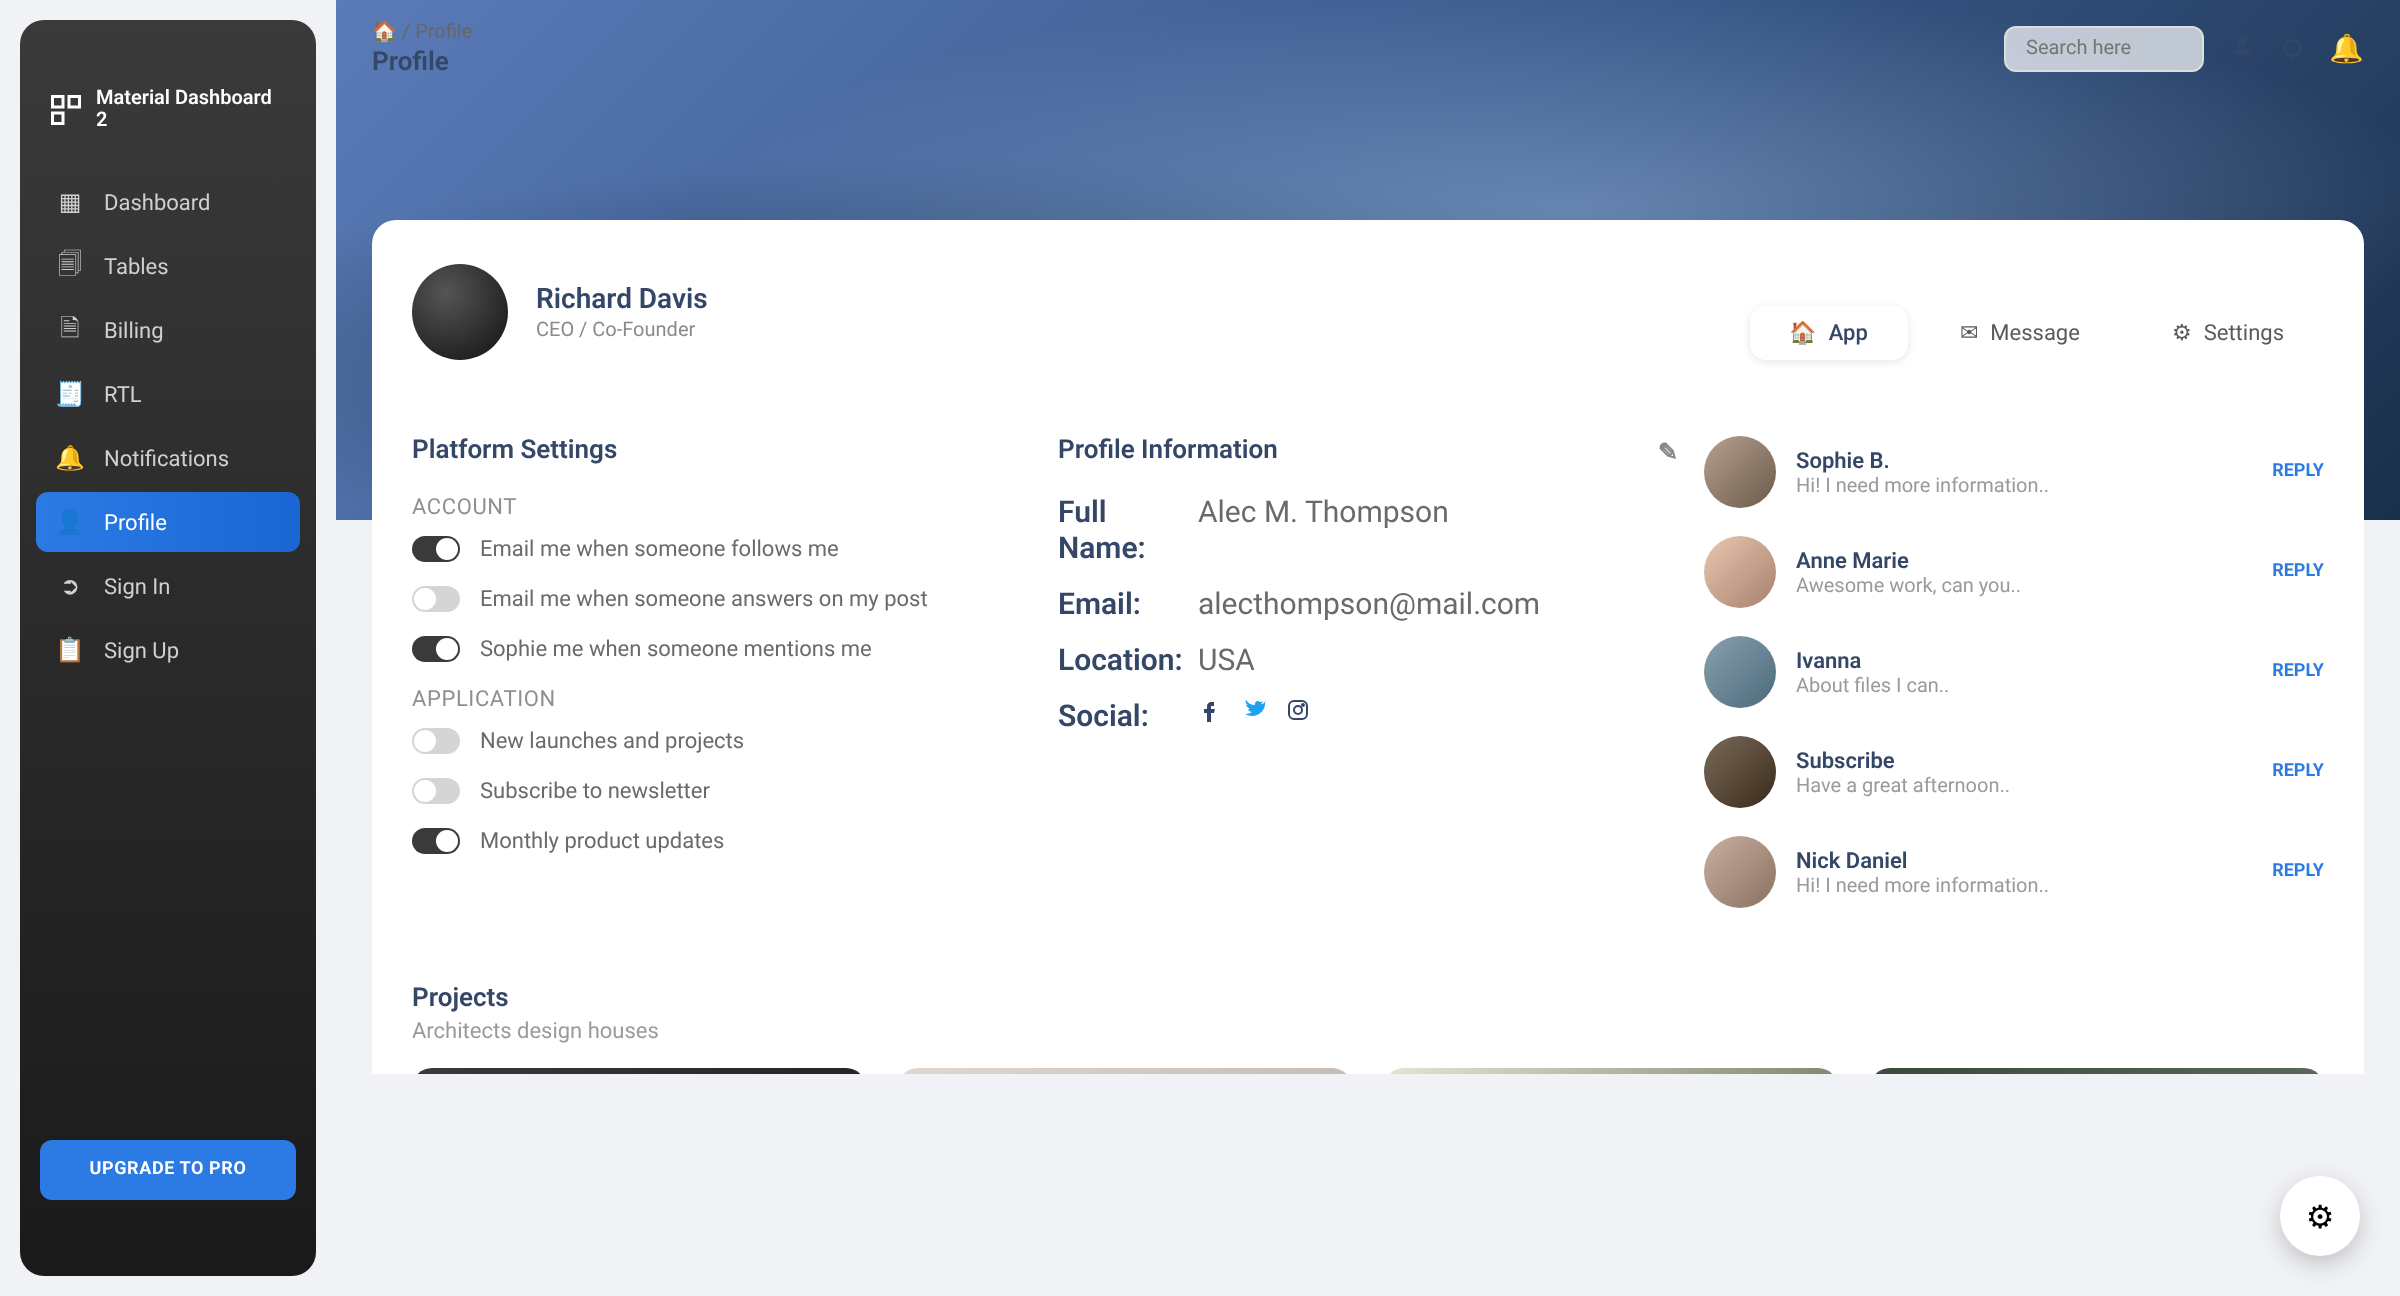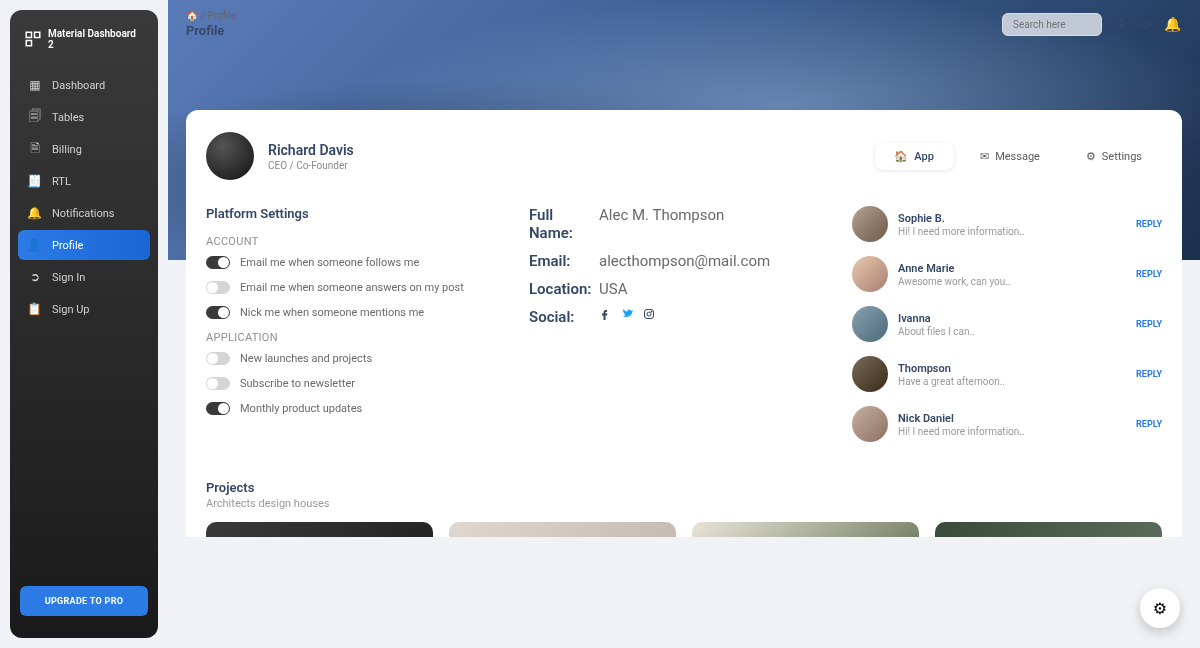--- a/index.html
+++ b/index.html
@@ -1,45 +1,45 @@
 <!DOCTYPE html>
 <html><head>
 <meta charset="utf-8">
 <style>
 *{margin:0;padding:0;box-sizing:border-box;font-family:-apple-system,BlinkMacSystemFont,"Segoe UI",Roboto,sans-serif}
 body{background:#f0f2f5;width:1200px;height:648px;overflow:hidden;position:relative}
-.sidebar{position:fixed;left:10px;top:10px;width:148px;height:628px;background:linear-gradient(180deg,#3a3a3a 0%,#1a1a1a 100%);border-radius:12px;padding:12px 0;display:flex;flex-direction:column}
+.sidebar{position:fixed;left:10px;top:10px;width:148px;height:628px;background:linear-gradient(180deg,#3a3a3a 0%,#1a1a1a 100%);border-radius:12px;padding:28px 0;display:flex;flex-direction:column}
 .sb-brand{display:flex;align-items:center;padding:6px 14px 14px;color:#fff;font-size:10px;font-weight:600;gap:6px}
 .sb-logo{width:18px;height:18px;display:flex;align-items:center;justify-content:center}
 .sb-nav{flex:1;padding:6px 8px}
 .sb-item{display:flex;align-items:center;gap:10px;padding:8px 10px;color:#d0d0d0;font-size:11px;border-radius:6px;cursor:pointer;margin-bottom:2px}
 .sb-item.active{background:linear-gradient(90deg,#2c7be5,#1a66d4);color:#fff}
 .sb-icon{width:14px;height:14px;display:flex;align-items:center;justify-content:center;font-size:12px}
 .sb-footer{padding:0 10px 10px}
 .upgrade-btn{width:100%;background:#2c7be5;color:#fff;border:none;border-radius:6px;padding:10px 0;font-size:9px;font-weight:700;letter-spacing:0.3px;cursor:pointer}
 .main{margin-left:168px;height:537px;overflow-y:auto;position:relative}
 .hero{height:260px;background:linear-gradient(135deg,#5a7bb8 0%,#3a5a8c 50%,#1a2f4a 100%);position:relative}
 .hero::before{content:"";position:absolute;inset:0;background:radial-gradient(ellipse at 60% 40%,rgba(150,180,220,0.5),transparent 50%),radial-gradient(ellipse at 30% 70%,rgba(40,60,80,0.8),transparent 40%)}
 .topbar{position:absolute;top:0;left:0;right:0;padding:10px 18px;display:flex;justify-content:space-between;align-items:center;z-index:2}
 .bc-path{color:#666;font-size:10px}
 .page-title{font-size:13px;font-weight:600;color:#344767;margin-top:2px}
 .tb-right{display:flex;align-items:center;gap:12px}
 .search{background:rgba(255,255,255,0.7);border:1px solid #ddd;border-radius:6px;padding:5px 10px;font-size:10px;width:100px;color:#6f6f6f}
 .tb-icon{color:#344767;cursor:pointer;font-size:14px}
 .card{background:#fff;border-radius:12px;margin:0 18px;padding:16px 20px;position:relative;z-index:3}
 .profile-card{margin-top:-150px}
-.profile-head{display:flex;align-items:center;justify-content:space-between;padding:6px 0 14px}
+.profile-head{display:flex;align-items:flex-end;justify-content:space-between;padding:6px 0 14px}
 .ph-left{display:flex;align-items:center;gap:14px}
 .avatar{width:48px;height:48px;border-radius:50%;background:radial-gradient(circle at 35% 30%,#555,#111)}
 .name{font-size:14px;font-weight:600;color:#344767}
 .role{font-size:10px;color:#8a8a8a;margin-top:2px}
 .tabs{display:flex;gap:6px}
 .tab{display:flex;align-items:center;gap:6px;padding:7px 20px;font-size:11px;color:#5a5a5a;border-radius:8px;cursor:pointer}
 .tab.active{background:#fff;box-shadow:0 1px 4px rgba(0,0,0,0.1);color:#344767;font-weight:500}
-.content-row{display:flex;gap:13px;margin-top:12px}
+.content-row{display:flex;gap:13px;margin-top:24px}
 .col{flex:1}
 .col-title{font-size:13px;font-weight:600;color:#344767;margin-bottom:14px;display:flex;justify-content:space-between;align-items:center}
 .edit-ic{color:#888;cursor:pointer;font-size:12px}
 .section-label{font-size:11px;font-weight:400;color:#8f8f8f;letter-spacing:0.3px;margin:10px 0 8px}
 .toggle-row{display:flex;align-items:flex-start;gap:10px;margin-bottom:12px}
 .toggle{width:24px;height:13px;border-radius:7px;position:relative;cursor:pointer}
 .toggle.on{background:#3a3a3a}
 .toggle.off{background:#d5d5d5}
 .toggle::after{content:"";position:absolute;width:11px;height:11px;background:#fff;border-radius:50%;top:1px}
 .toggle.on::after{right:1px}
@@ -182,38 +182,42 @@
         <div class="toggle-row">
             <div class="toggle on"></div>
             <span class="toggle-label">Email me when someone follows me</span>
           </div>
         <div class="toggle-row">
             <div class="toggle off"></div>
             <span class="toggle-label">Email me when someone answers on my post</span>
           </div>
         <div class="toggle-row">
             <div class="toggle on"></div>
-            <span class="toggle-label">Nick me when someone mentions me</span>
+            <span class="toggle-label">Sophie me when someone mentions me</span>
           </div>
         <div class="section-label">APPLICATION</div>
         <div class="toggle-row">
             <div class="toggle off"></div>
             <span class="toggle-label">New launches and projects</span>
           </div>
         <div class="toggle-row">
             <div class="toggle off"></div>
             <span class="toggle-label">Subscribe to newsletter</span>
           </div>
         <div class="toggle-row">
             <div class="toggle on"></div>
             <span class="toggle-label">Monthly product updates</span>
           </div>
       </div>
 
       <div class="col">
+        <div class="col-title">
+            <span>Profile Information</span>
+            <span class="edit-ic">✎</span>
+          </div>
         <div class="info-row">
             <span class="info-key">Full Name:</span>
             <span class="info-val">Alec M. Thompson</span>
           </div>
         <div class="info-row">
             <span class="info-key">Email:</span>
             <span class="info-val">alecthompson@mail.com</span>
           </div>
         <div class="info-row">
             <span class="info-key">Location:</span>
@@ -258,21 +262,21 @@
             <div class="convo-av c3"></div>
             <div class="convo-body">
               <div class="convo-name">Ivanna</div>
               <div class="convo-msg">About files I can..</div>
             </div>
             <span class="reply">REPLY</span>
           </div>
         <div class="convo">
             <div class="convo-av c4"></div>
             <div class="convo-body">
-              <div class="convo-name">Thompson</div>
+              <div class="convo-name">Subscribe</div>
               <div class="convo-msg">Have a great afternoon..</div>
             </div>
             <span class="reply">REPLY</span>
           </div>
         <div class="convo">
             <div class="convo-av c5"></div>
             <div class="convo-body">
               <div class="convo-name">Nick Daniel</div>
               <div class="convo-msg">Hi! I need more information..</div>
             </div>

